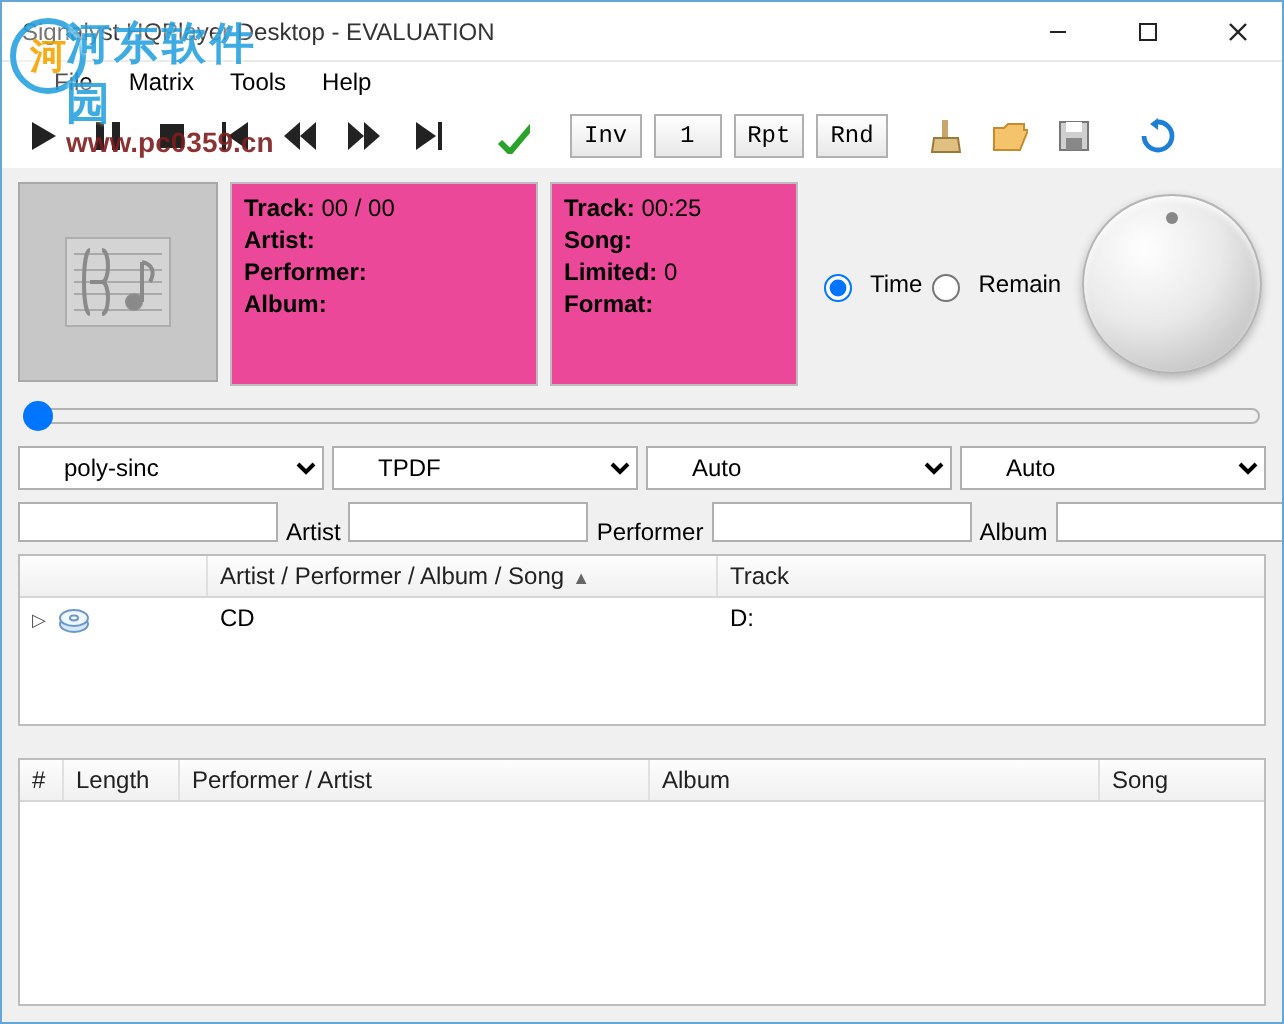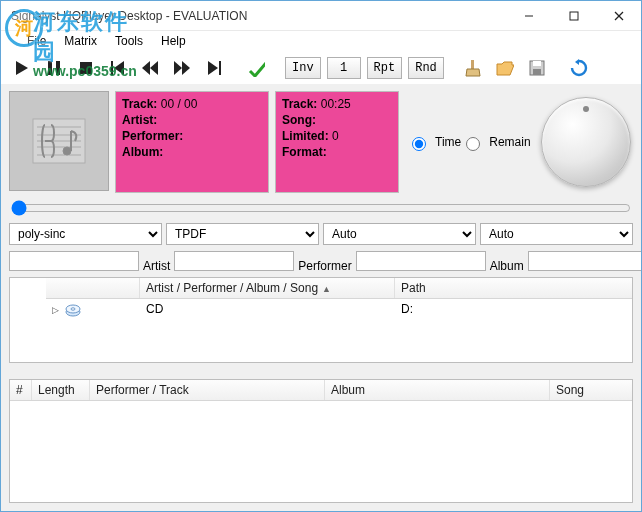--- a/index.html
+++ b/index.html
@@ -2,21 +2,21 @@
 <html><head>
 <meta charset="utf-8">
 <style>
   * { box-sizing: border-box; font-family: "Microsoft YaHei", Tahoma, sans-serif; font-size: 12px; }
   html, body { margin: 0; padding: 0; }
   body { background: #888; }
   .window { width: 642px; height: 512px; background: #fff; border: 1px solid #63a6d8; position: relative; display: flex; flex-direction: column; }
   
   .watermark { position: absolute; top: 4px; left: 4px; z-index: 9; pointer-events: none; opacity: 0.9; }
   .wm-row1 { color: #2aa3e0; font-size: 22px; font-weight: 700; letter-spacing: 2px; text-shadow: 0 0 2px #fff; }
-  .wm-row2 { color: #15803d; font-size: 14px; font-weight: 700; margin-top: -4px; }
+  .wm-row2 { color: #7f1d1d; font-size: 14px; font-weight: 700; margin-top: -4px; }
   .wm-icon { width: 38px; height: 38px; border: 3px solid #2aa3e0; border-radius: 50%; display: inline-flex; align-items: center; justify-content: center; color: #f7a500; font-weight: 900; font-size: 18px; position: absolute; left: 0; top: 4px; background: rgba(255,255,255,0.35); }
   .wm-text { position: absolute; left: 28px; top: 2px; }
   
   .titlebar { height: 30px; background: #fff; display: flex; align-items: center; padding: 0 0 0 8px; border-bottom: 1px solid #e9e9e9; }
   .titlebar .title { flex: 1; font-size: 12px; color: #333; padding-left: 2px; }
   .titlebar .tbtn { width: 45px; height: 29px; display: flex; align-items: center; justify-content: center; color: #333; }
   
   .menubar { height: 20px; display: flex; align-items: center; padding: 0 18px; gap: 2px; }
   .menubar .mitem { padding: 2px 8px; }
   
@@ -38,35 +38,35 @@
   .radio-col label { display: flex; align-items: center; gap: 6px; font-size: 12px; }
   .radio-col input { width: 14px; height: 14px; }
   .knob-col { flex: 1; display: flex; align-items: center; justify-content: center; }
   .knob { width: 90px; height: 90px; border-radius: 50%; background: radial-gradient(circle at 35% 30%, #ffffff, #e9e9e9 45%, #cfcfcf 70%, #b7b7b7 100%); border: 1px solid #b5b5b5; box-shadow: 0 2px 5px rgba(0,0,0,0.25), inset 0 2px 3px rgba(255,255,255,0.8); position: relative; }
   .knob::after { content: ""; position: absolute; width: 6px; height: 6px; background: #888; border-radius: 50%; top: 8px; left: 50%; transform: translateX(-50%); }
   
   .slider-row { height: 22px; display: flex; align-items: center; }
   .slider-row input[type=range] { width: 100%; }
   
   .drops { display: flex; gap: 4px; }
-  .drops select, .drops .sel { flex: 1; height: 22px; border: 1px solid #b0b0b0; background: #fff; font-size: 12px; padding: 0 4px; }
+  .drops select, .drops .sel { flex: 1; height: 22px; border: 1px solid #b0b0b0; background: #fff; font-size: 12px; padding: 0 18px; }
   
   .filters { display: flex; gap: 2px; align-items: center; }
   .filters input[type=text] { height: 20px; border: 1px solid #b0b0b0; background: #fff; padding: 0 3px; font-size: 12px; }
   .filters .flab { font-size: 12px; padding: 0 2px; margin-top: 10px; }
   
   .list { border: 1px solid #bdbdbd; background: #fff; }
   .list .hdr { display: flex; background: linear-gradient(#fdfdfd,#f0f0f0); border-bottom: 1px solid #d6d6d6; }
   .list .hdr .col { padding: 3px 6px; border-right: 1px solid #e0e0e0; font-size: 12px; color: #222; white-space: nowrap; overflow: hidden; }
   .list .body { font-size: 12px; }
   .list .row { display: flex; }
   .list .row .cell { padding: 3px 6px; white-space: nowrap; overflow: hidden; }
   .sort-ico { font-size: 9px; color: #666; padding-left: 4px; }
   .cdicon { width: 16px; height: 16px; }
-  .list1 { height: 86px; padding-left: 36px; }
+  .list1 { height: 86px; }
   .list1 .body { height: 60px; overflow: auto; }
   .list2 { flex: 1; min-height: 68px; }
   .list2 .body { height: calc(100% - 22px); overflow: auto; }
   .spacer { height: 8px; }
 </style>
 </head>
 <body>
 
 <div class="window">
 
@@ -251,21 +251,21 @@
       <span class="flab">Performer</span>
       <input type="text" style="width: 130px;" value="">
       <span class="flab">Album</span>
       <input type="text" style="flex: 1 1 0%;" value="">
     </div>
 
     <div class="list list1">
       <div class="hdr">
         <div class="col" style="width:94px"></div>
         <div class="col" style="width:255px"><span>Artist / Performer / Album / Song</span><span class="sort-ico">▲</span></div>
-        <div class="col" style="flex:1;border-right:none">Path</div>
+        <div class="col" style="flex:1;border-right:none">Track</div>
       </div>
       <div class="body">
         <div class="row">
           <div class="cell" style="width:94px;display:flex;align-items:center;gap:6px;">
             <span style="font-size:9px;color:#555">▷</span>
             <svg class="cdicon" viewBox="0 0 16 16">
                 <ellipse cx="8" cy="10" rx="7" ry="4" fill="#d6e8fb" stroke="#6a97c8"></ellipse>
                 <ellipse cx="8" cy="7" rx="7" ry="4" fill="#eef6ff" stroke="#6a97c8"></ellipse>
                 <ellipse cx="8" cy="7" rx="2" ry="1.2" fill="#fff" stroke="#6a97c8"></ellipse>
               </svg>
@@ -275,21 +275,21 @@
         </div>
       </div>
     </div>
 
     <div class="spacer"></div>
 
     <div class="list list2">
       <div class="hdr">
         <div class="col" style="width:22px">#</div>
         <div class="col" style="width:58px">Length</div>
-        <div class="col" style="width:235px">Performer / Track</div>
+        <div class="col" style="width:235px">Performer / Artist</div>
         <div class="col" style="width:225px">Album</div>
         <div class="col" style="flex:1;border-right:none">Song</div>
       </div>
       <div class="body"></div>
     </div>
 
   </div>
 </div>
 
 </body></html>

